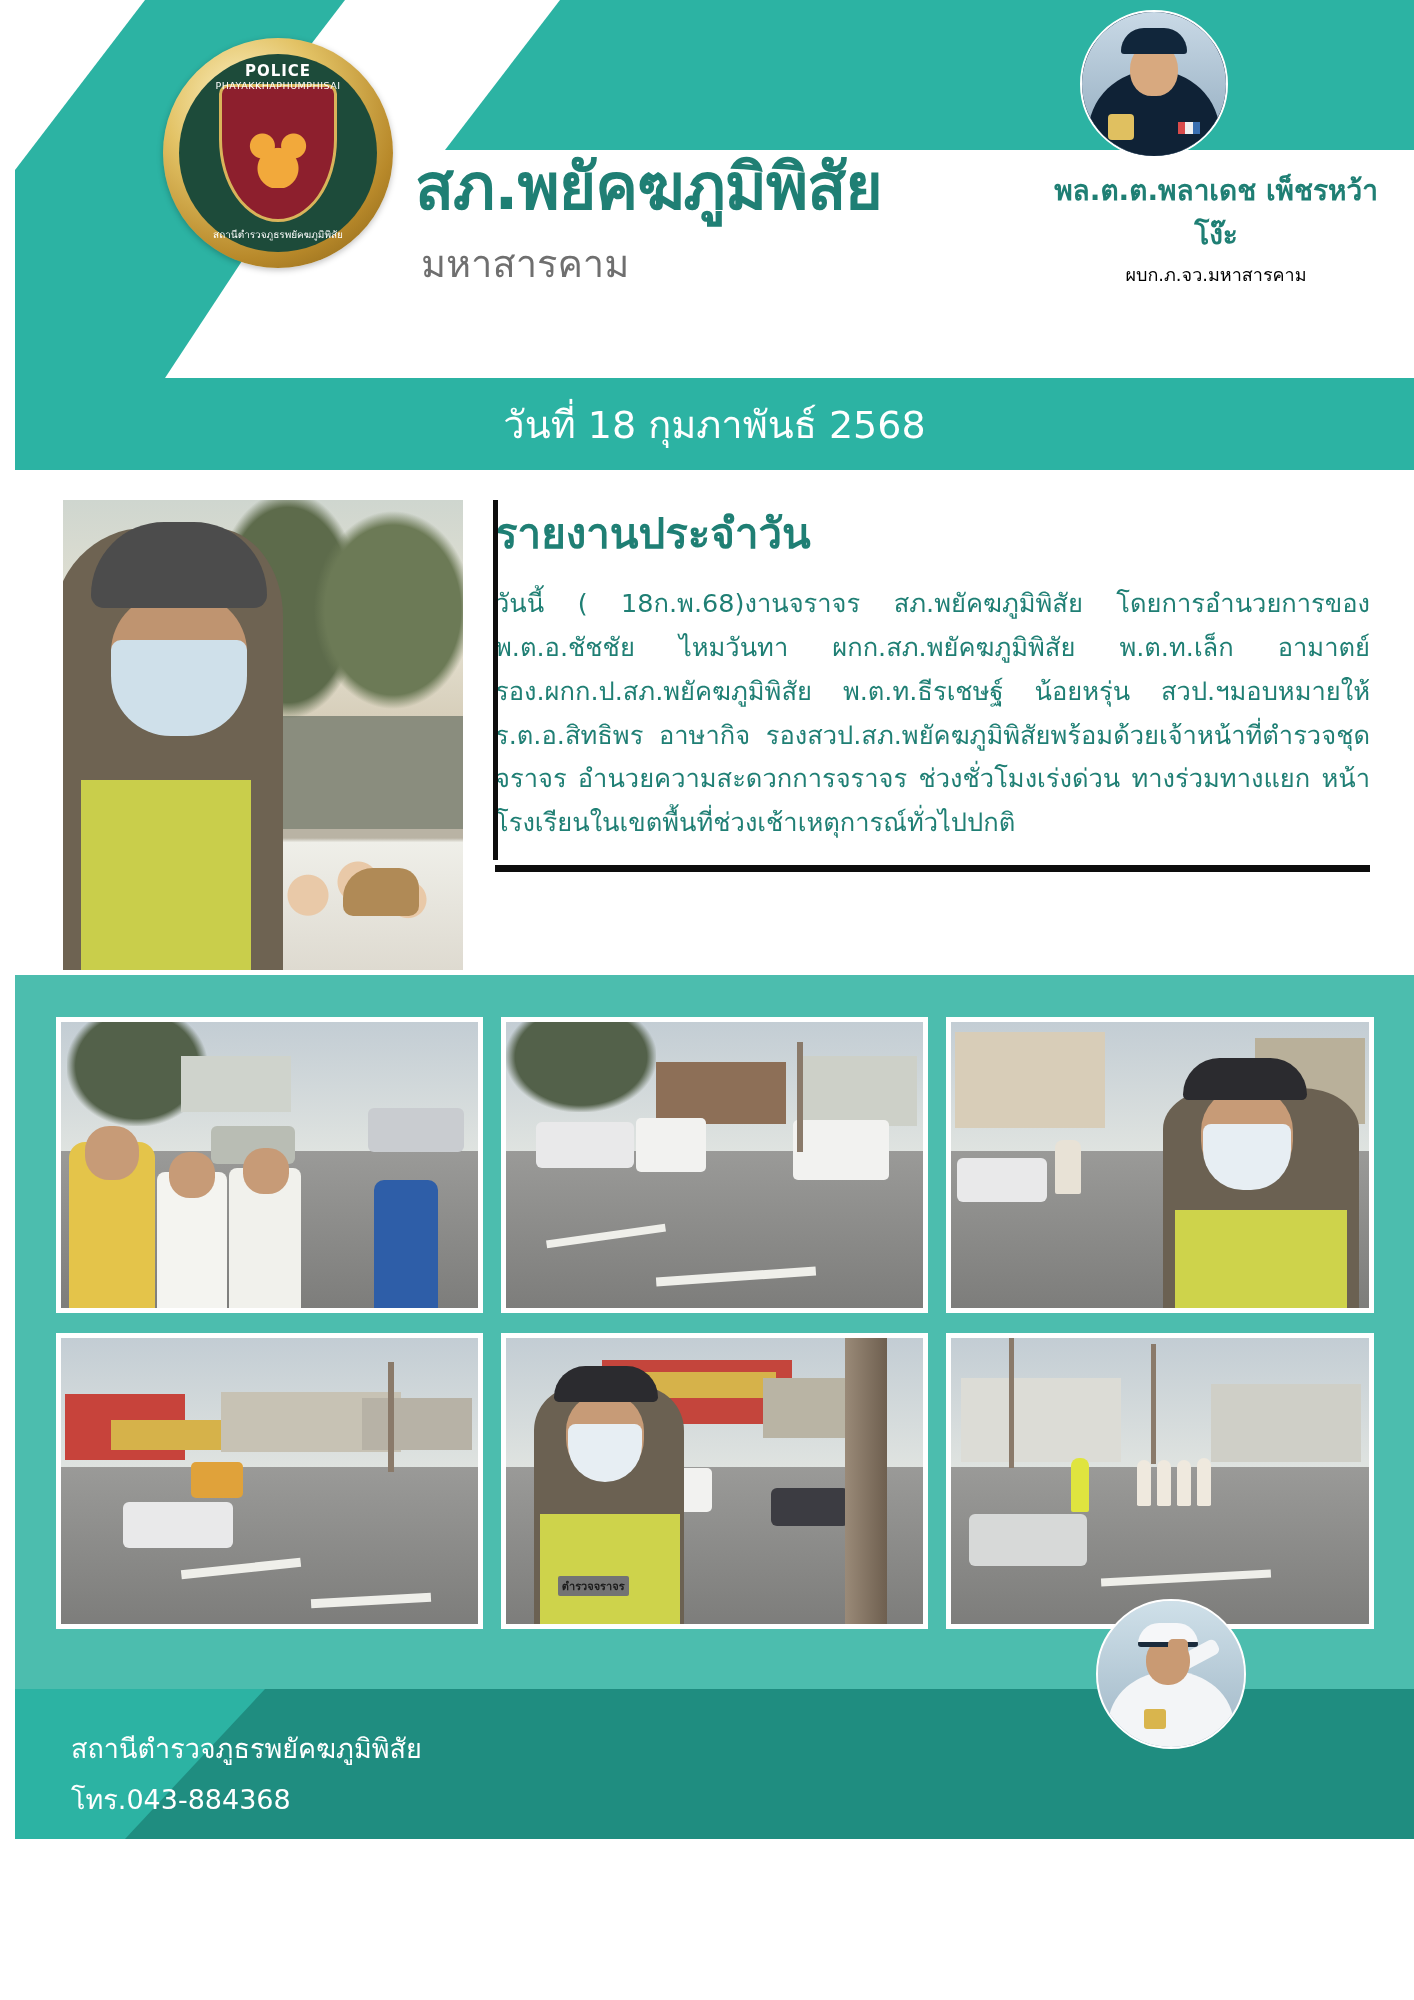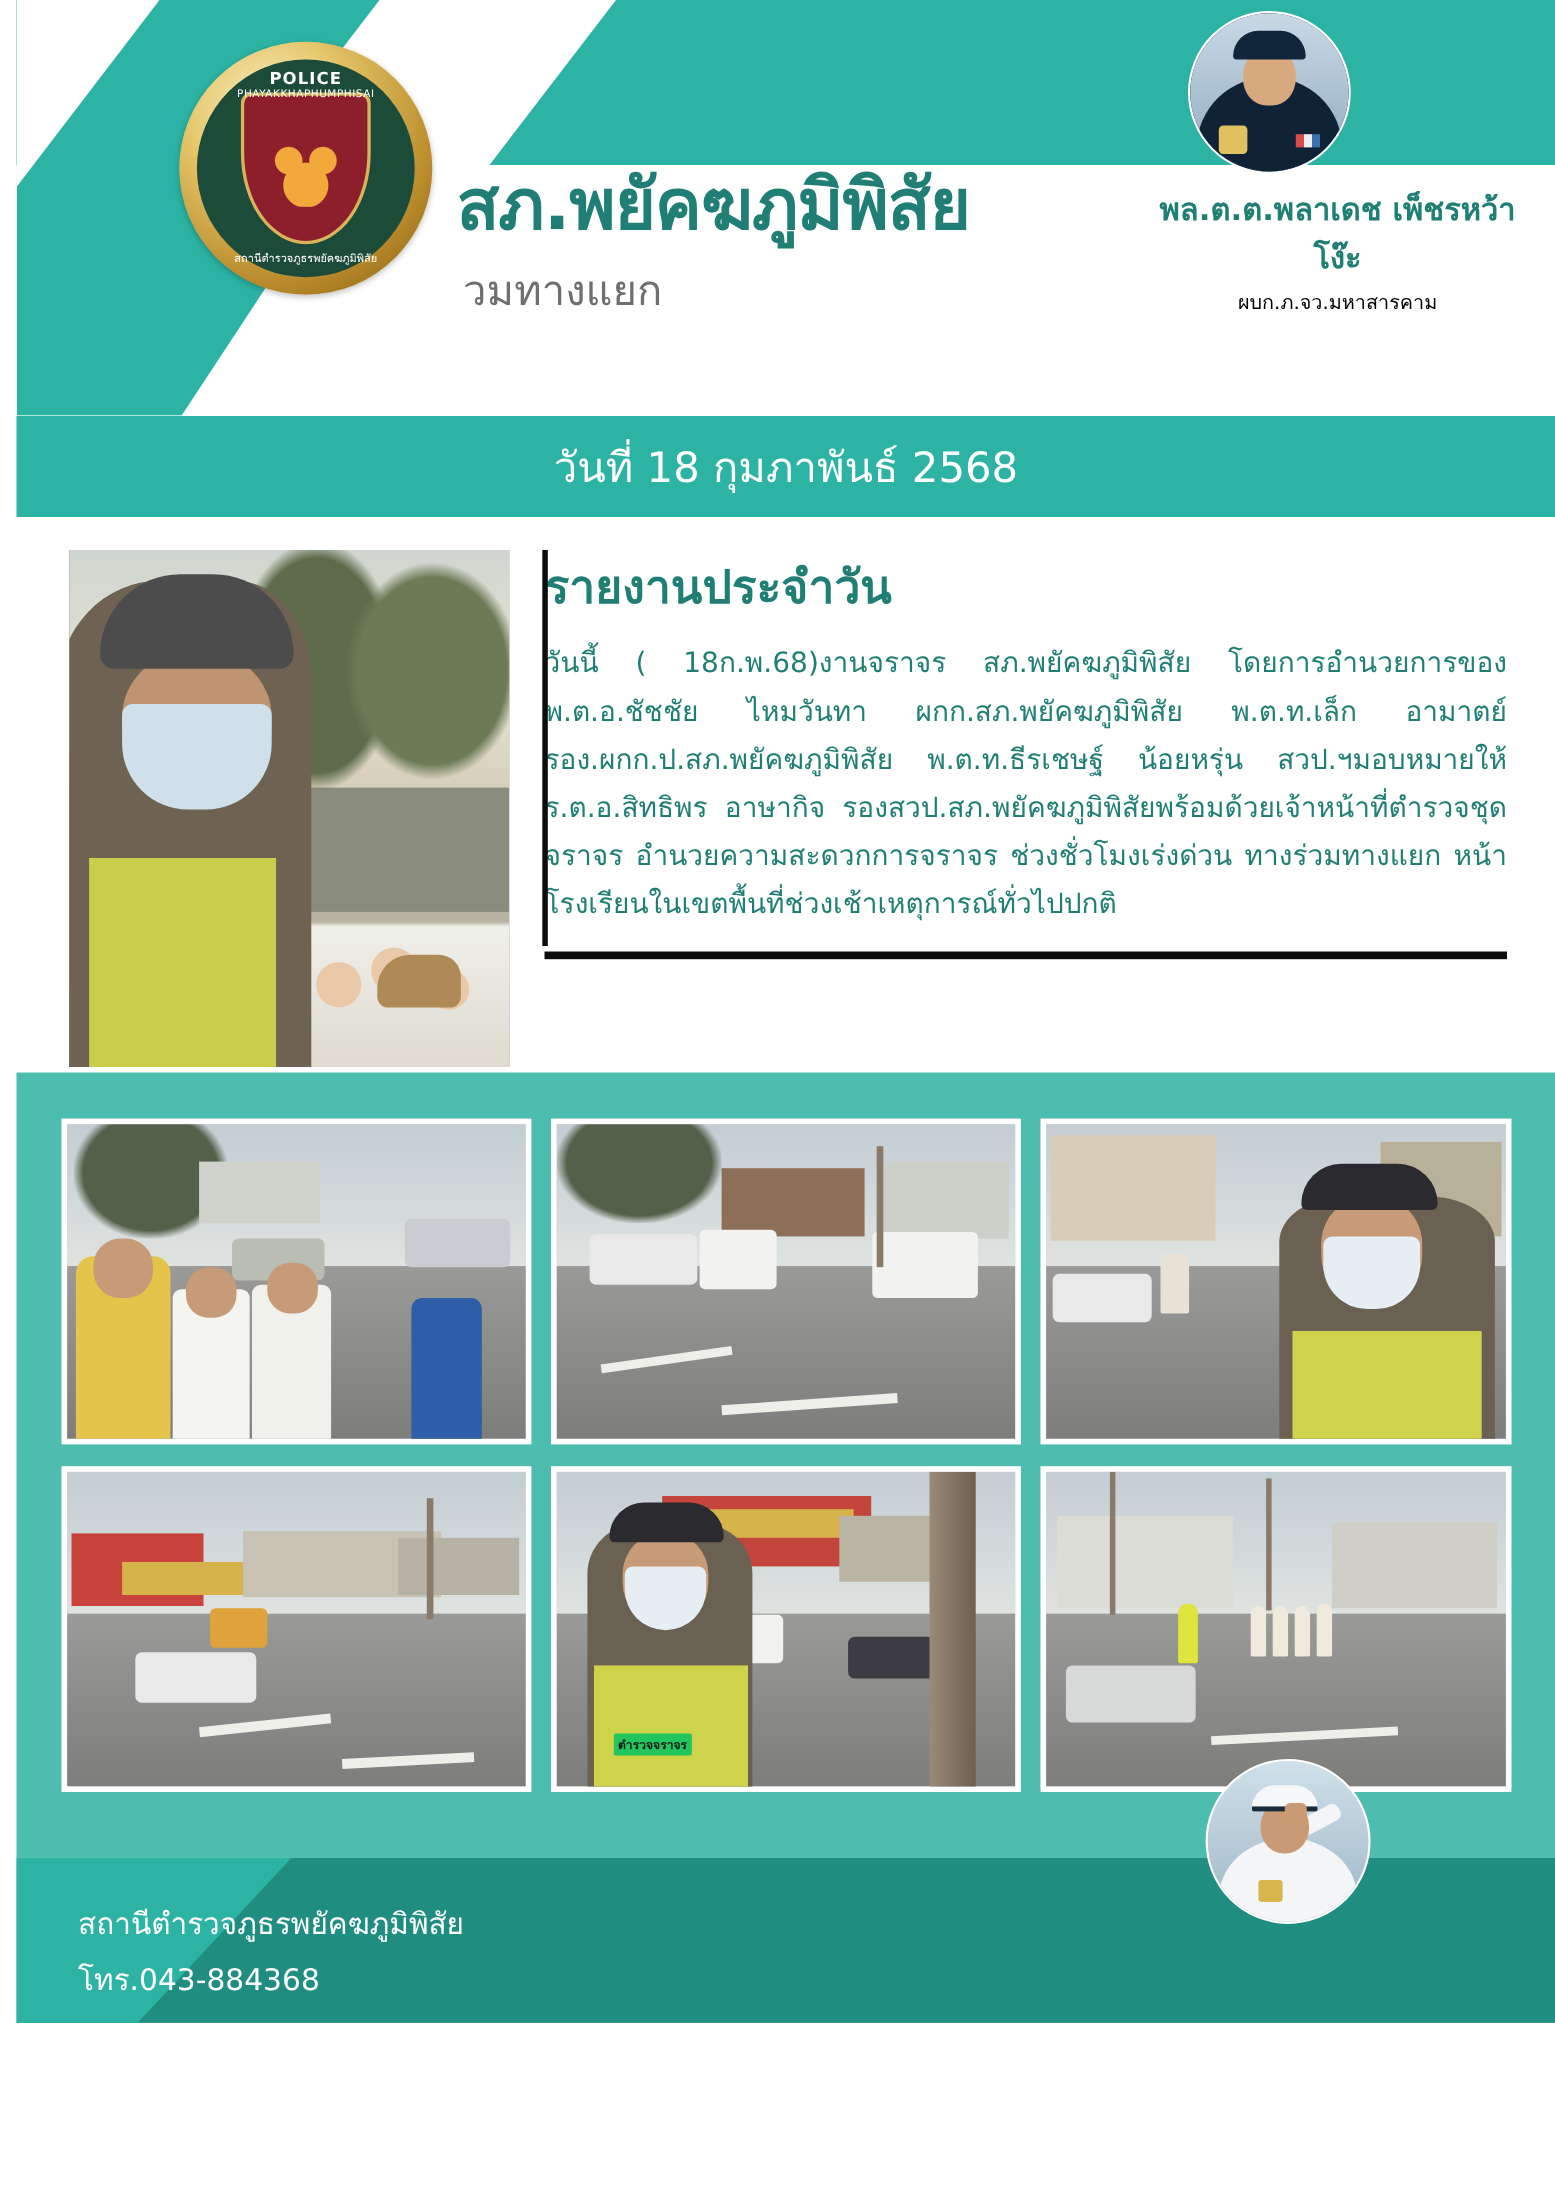--- a/index.html
+++ b/index.html
@@ -295,21 +295,21 @@
   .ph-officer { position:absolute; background:#6b6152; border-radius:30% 30% 0 0 / 18% 18% 0 0; }
   .ph-vest { position:absolute; background:#d9e04a; opacity:.9; }
   .ph-mask { position:absolute; background:#e7eef3; border-radius:8px 8px 40px 40px; }
   .ph-cap  { position:absolute; background:#2b2b2f; border-radius:40px 40px 6px 6px; }
   .ph-face { position:absolute; background:#c79b77; border-radius:45%; }
   .ph-pole { position:absolute; background:#8a7a6a; }
   .ph-sign { position:absolute; background:#d6b24a; }
   .ph-shop { position:absolute; background:#c7433b; }
   .ph-label {
     position:absolute; color:#1b1b1b; font-size:11px; font-weight:bold;
-    background:#22c55e; padding:1px 4px; border-radius:2px;
+    background:#737373; padding:1px 4px; border-radius:2px;
   }
 
   
   .salute {
     position: absolute;
     right: 168px; bottom: -60px;
     width: 150px; height: 150px;
     border-radius: 50%;
     overflow: hidden;
     background: #d8dfe6;
@@ -374,21 +374,21 @@
           <div class="logo-tiger"></div>
         </div>
       </div>
       <div class="logo-text-top">POLICE</div>
       <div class="logo-text-sub">PHAYAKKHAPHUMPHISAI</div>
       <div class="logo-text-bottom">สถานีตำรวจภูธรพยัคฆภูมิพิสัย</div>
     </div>
 
     <div class="hdr-titles">
       <div class="hdr-title">สภ.พยัคฆภูมิพิสัย</div>
-      <div class="hdr-subtitle">วมทางแยก</div>
+      <div class="hdr-subtitle">มหาสารคาม</div>
     </div>
 
     <div class="cmdr">
       <div class="sky"></div>
       <div class="body"></div>
       <div class="head"></div>
       <div class="cap"></div>
       <div class="braid"></div>
       <div class="ribbon"></div>
     </div>

